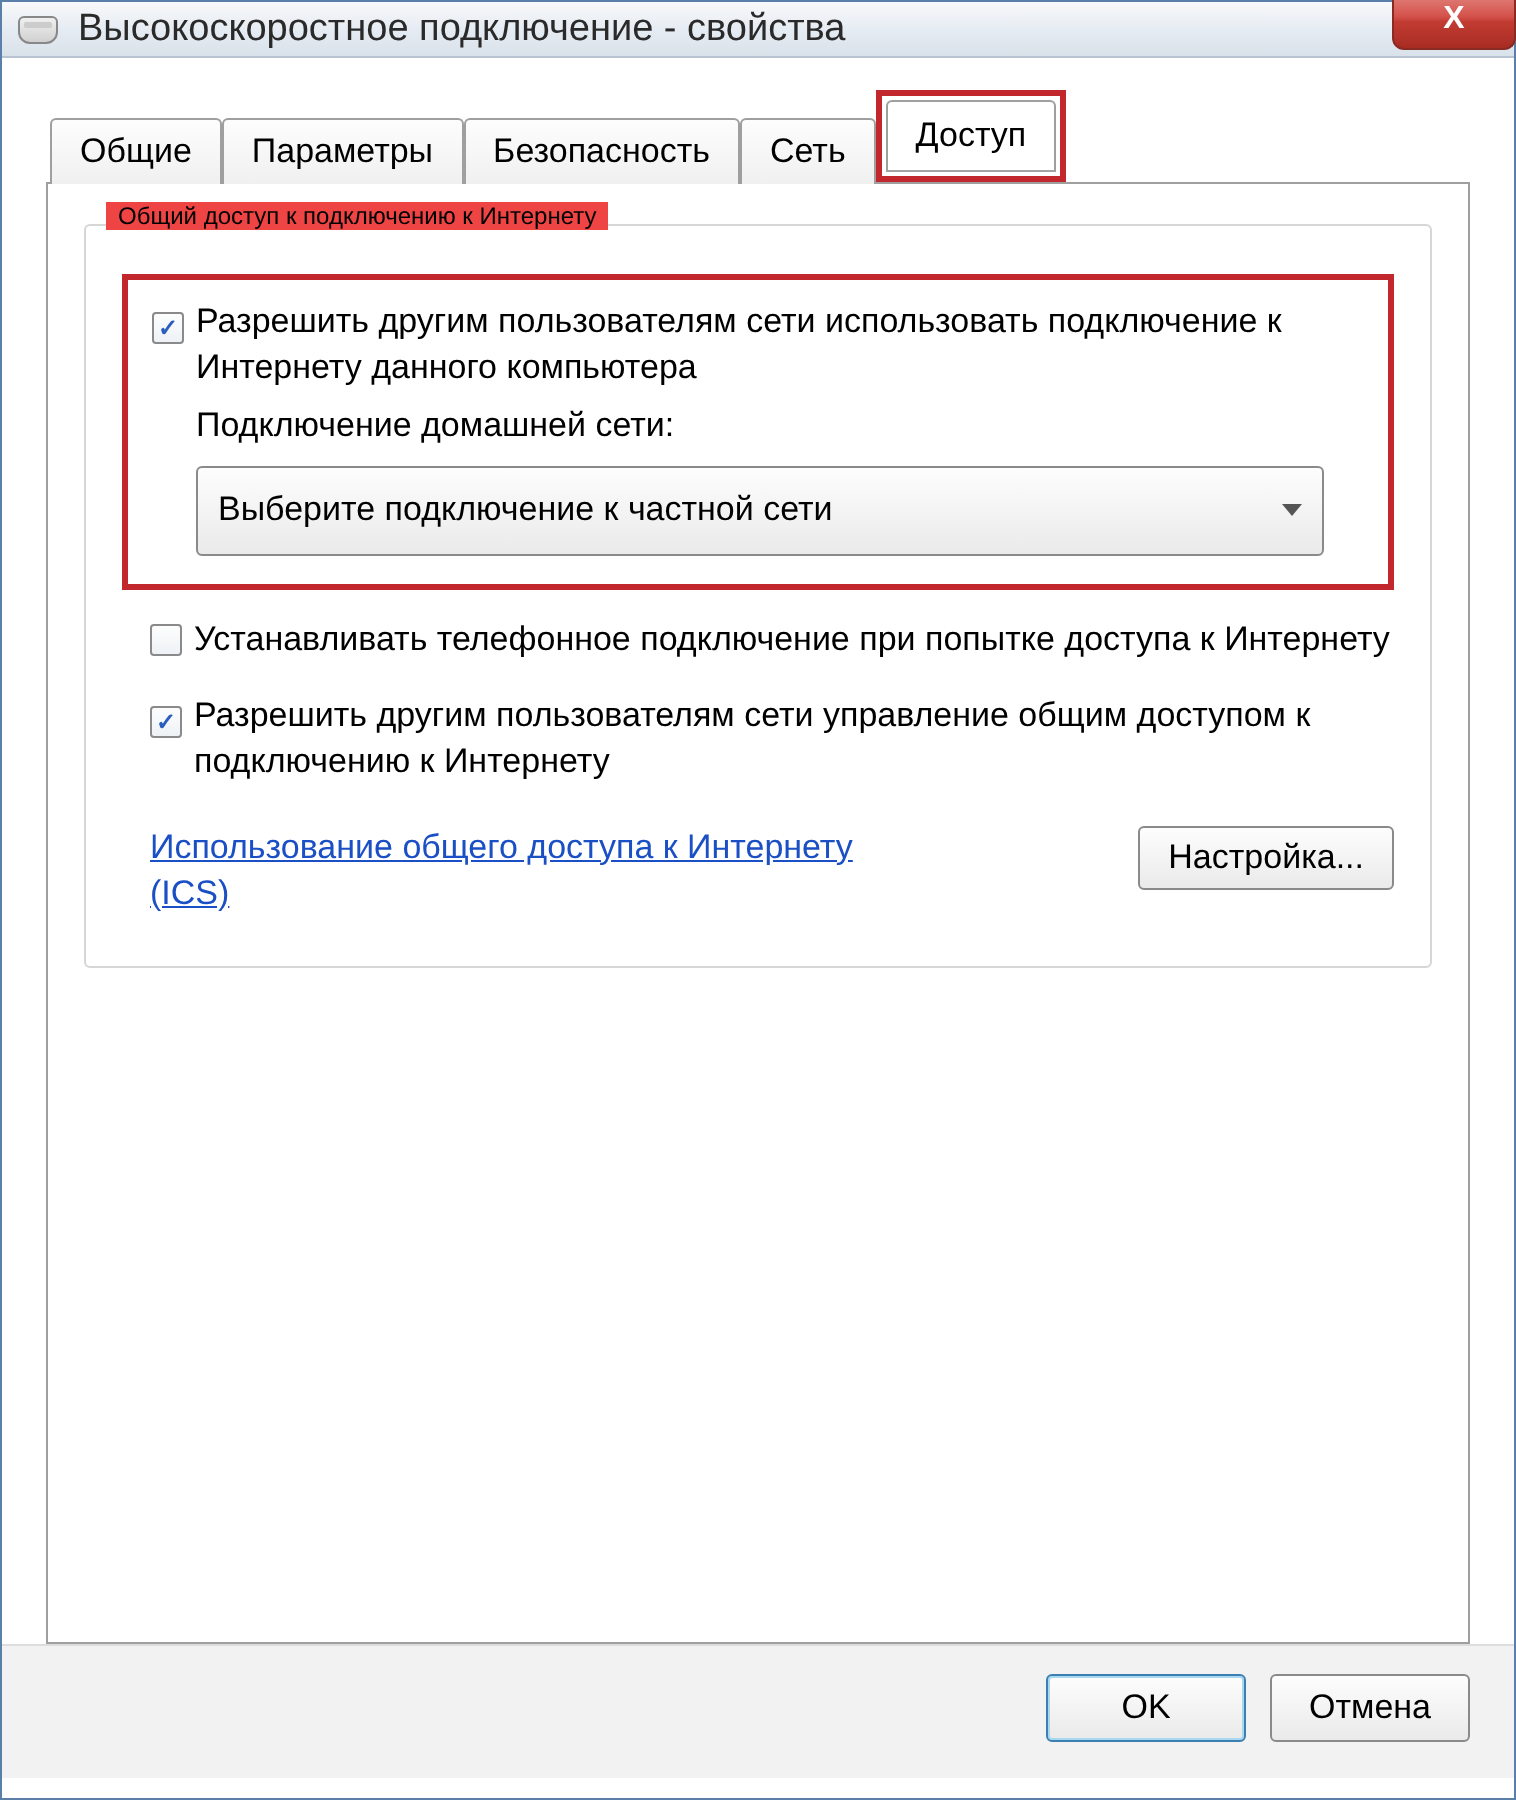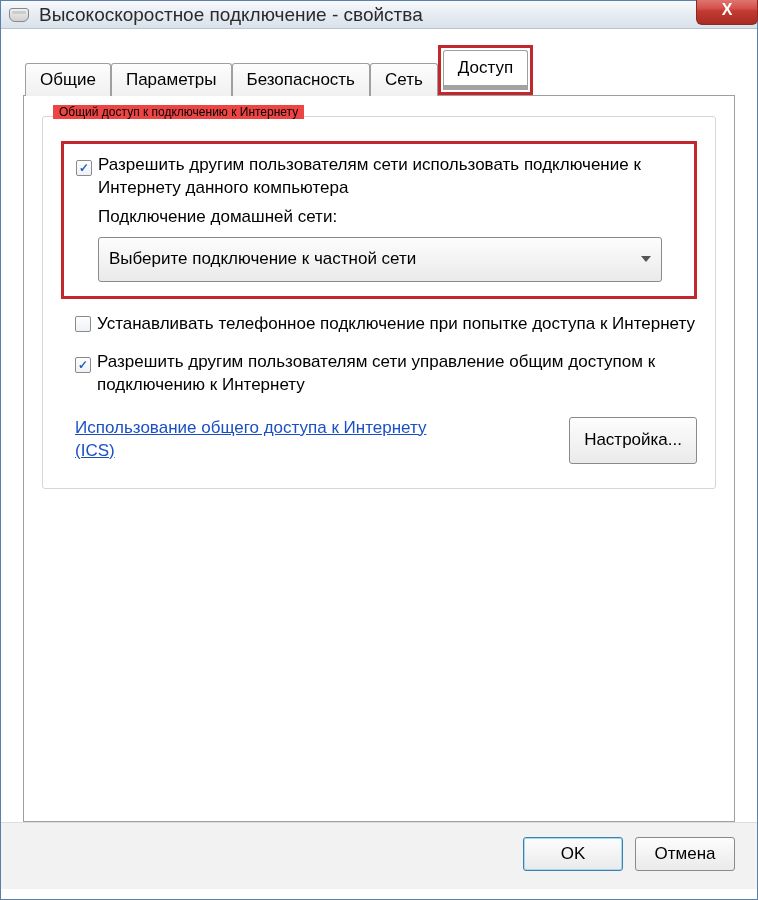--- a/index.html
+++ b/index.html
@@ -89,21 +89,21 @@
     border-radius: 3px 3px 0 0;
     background: linear-gradient(to bottom, #fdfdfd, #f0f0f0);
     font-size: 17px;
     margin-right: 0px;
     cursor: pointer;
     position: relative;
     top: 1px;
   }
   .tab.active {
     background: #fff;
-    border-bottom: 5px solid #a3a3a3;
+    border-bottom: 1px solid #a3a3a3;
     top: 1px;
     padding-top: 7px;
     padding-bottom: 7px;
     z-index: 3;
   }
   .tab-highlight-box {
     border: 3px solid #c1272d;
     padding: 2px;
     position: relative;
     top: 0px;
@@ -206,21 +206,21 @@
     gap: 16px;
   }
   .link {
     color: #1a4fc5;
     text-decoration: underline;
     cursor: pointer;
     line-height: 1.35;
     max-width: 360px;
   }
   .btn {
-    height: 47px;
+    height: 32px;
     padding: 0 14px;
     border: 1px solid #8a8a8a;
     border-radius: 3px;
     background: linear-gradient(to bottom, #fdfdfd, #eaeaea);
     cursor: pointer;
     font-size: 17px;
     font-family: inherit;
     display: inline-flex;
     align-items: center;
   }

